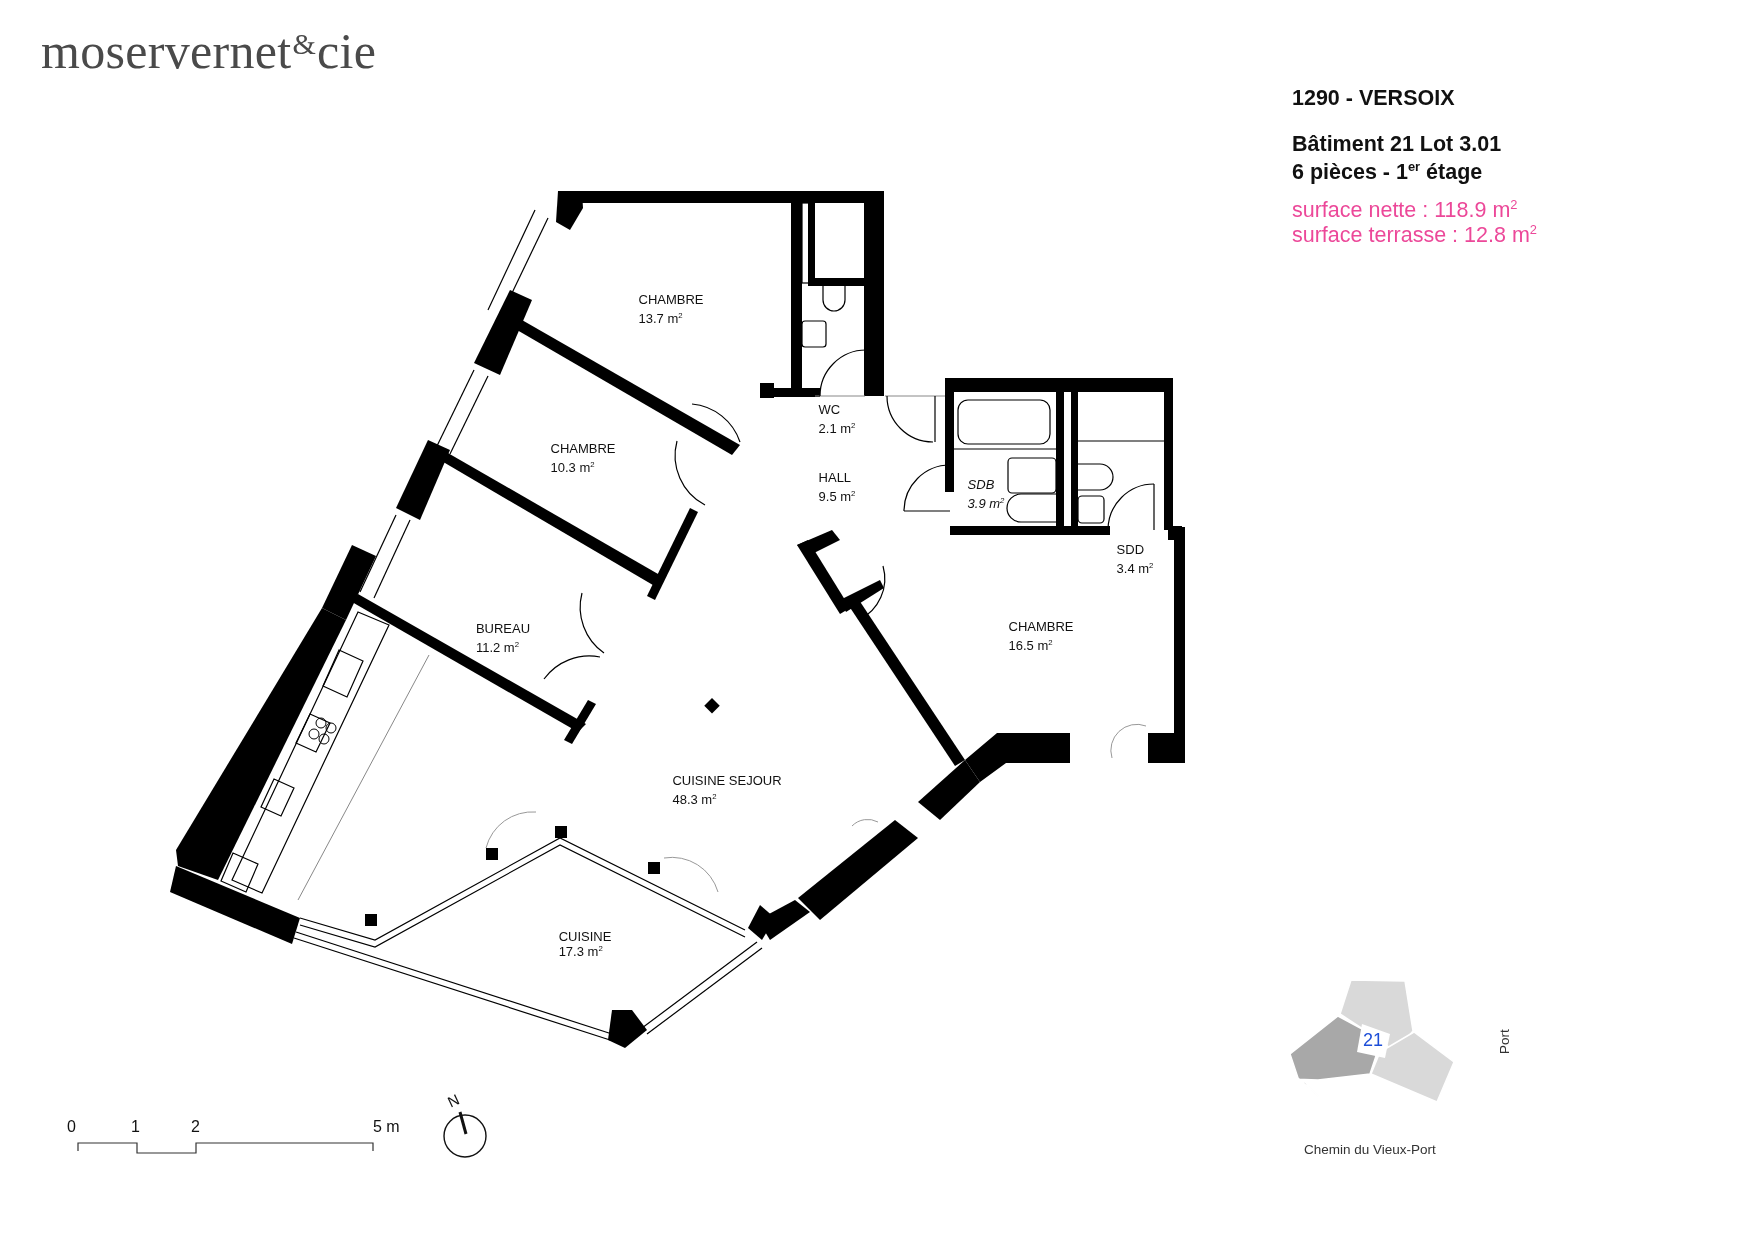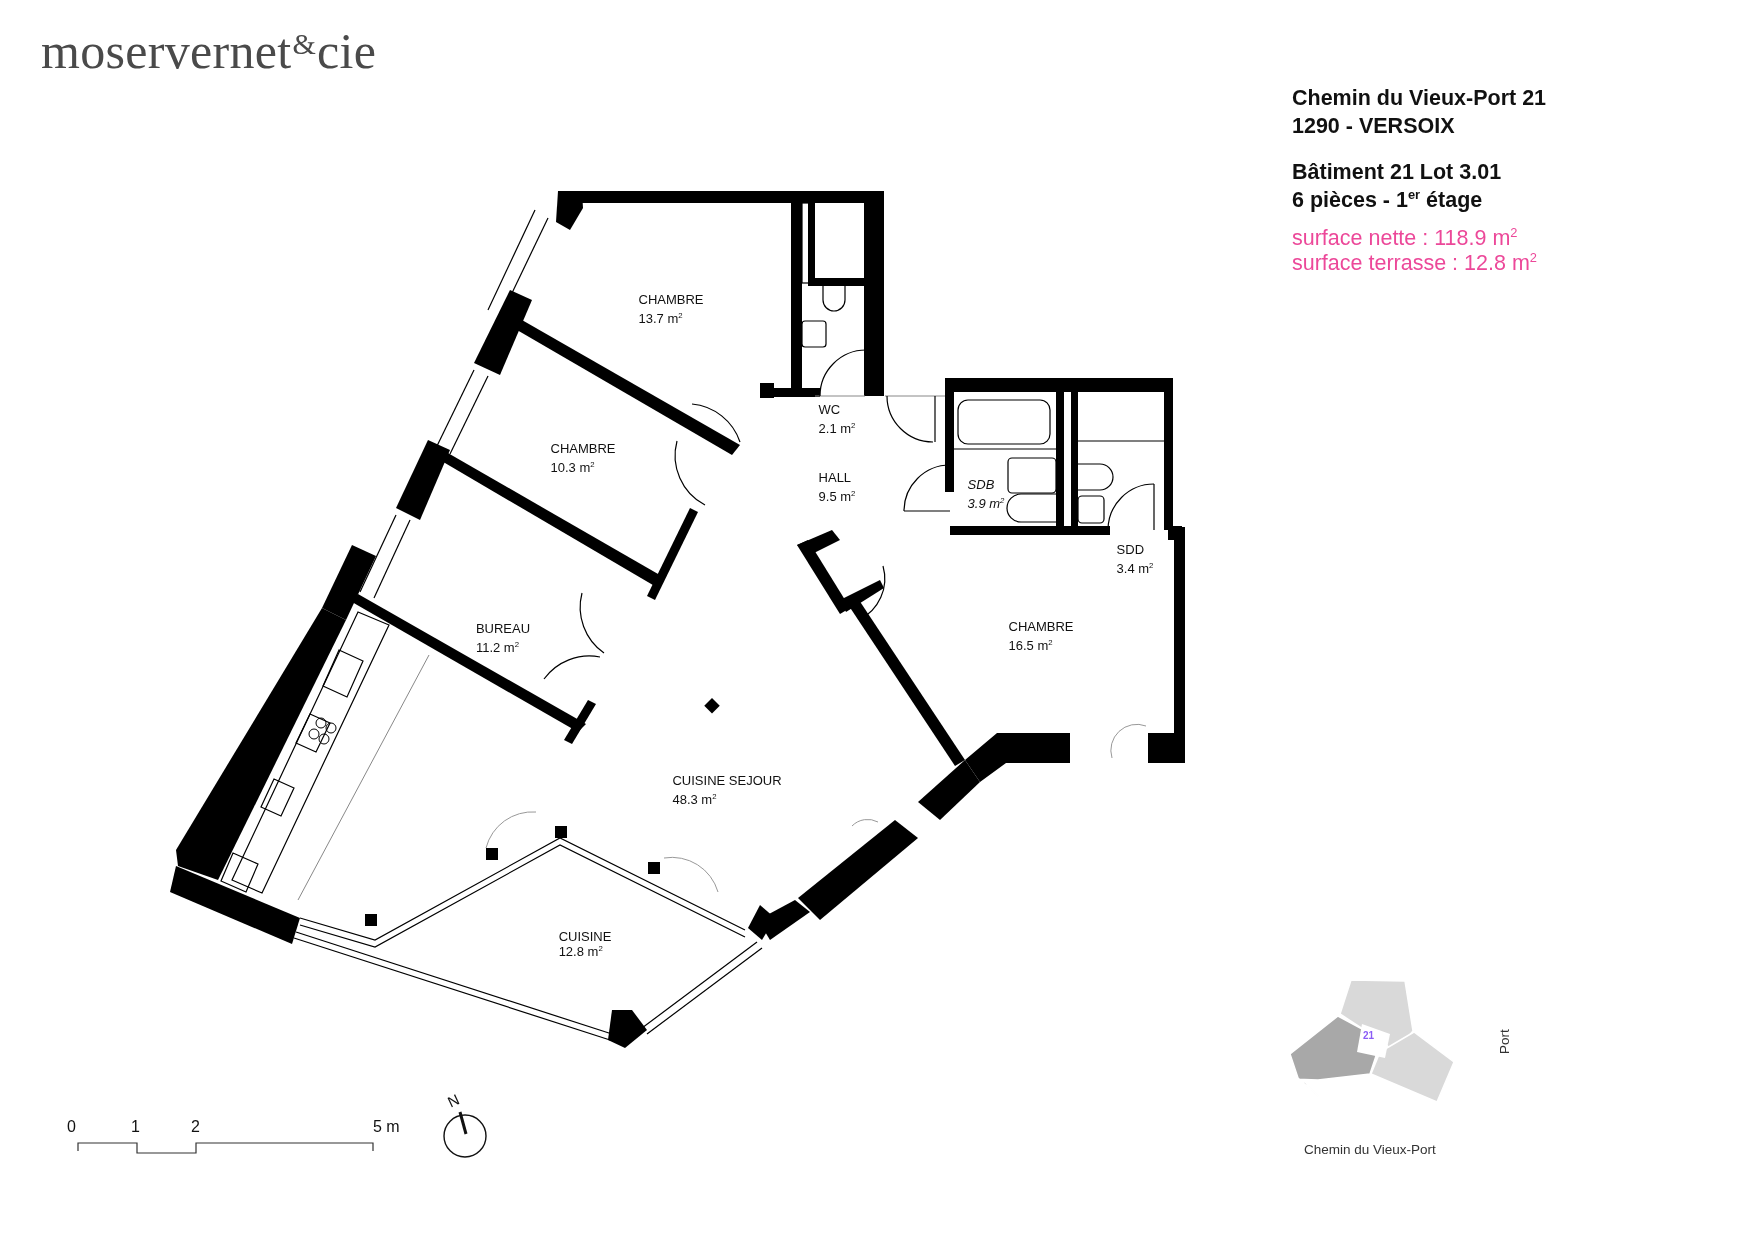--- a/index.html
+++ b/index.html
@@ -12,31 +12,30 @@
   .info .b { font-weight: bold; font-size: 21.5px; line-height: 28px; color: #111; }
   .info .gap { height: 18px; }
   .info .n { font-size: 21.5px; line-height: 25px; color: #ec4899; }
   sup { font-size: 60%; line-height: 0; }
   svg.plan { position: absolute; left: 0; top: 0; }
   .room { position: absolute; text-align: left; font-size: 13px; line-height: 19px; color: #111;
           transform: translateX(-50%); white-space: nowrap; }
   .scale-lbl { position: absolute; font-size: 16px; color: #111; }
   .site-lbl { position: absolute; font-size: 13.5px; color: #333; }
   .site-port { position: absolute; font-size: 13.5px; color: #333; transform: rotate(-90deg); transform-origin: left top; }
-  .site-num { position: absolute; font-size: 10px; color: #8b5cf6; font-weight: bold; }
+  .site-num { position: absolute; font-size: 18px; color: #1d4ed8; }
 </style>
 </head>
 <body>
 
 <div class="logo">
   <span>moservernet</span><span class="amp">&amp;</span><span>cie</span>
 </div>
 
 <div class="info">
-  <div class="b">Chemin du Vieux-Port 21</div>
   <div class="b">1290 - VERSOIX</div>
   <div class="gap"></div>
   <div class="b">Bâtiment 21 Lot 3.01</div>
   <div class="b"><span>6 pièces - 1</span><sup>er</sup><span> étage</span></div>
   <div class="gap" style="height:12px"></div>
   <div class="n"><span>surface nette : 118.9 m</span><sup>2</sup></div>
   <div class="n"><span>surface terrasse : 12.8 m</span><sup>2</sup></div>
 </div>
 
 <svg class="plan" width="1754" height="1241" viewBox="0 0 1754 1241">
@@ -223,21 +222,21 @@
 <div class="room" style="left:1041px; top:617px;">
   <div>CHAMBRE</div>
     <div><span>16.5 m</span><sup>2</sup></div>
 </div>
 <div class="room" style="left:727px; top:771px;">
   <div>CUISINE SEJOUR</div>
     <div><span>48.3 m</span><sup>2</sup></div>
 </div>
 <div class="room" style="left:585px; top:929px; line-height:15px;">
   <div>CUISINE</div>
-    <div><span>12.8 m</span><sup>2</sup></div>
+    <div><span>17.3 m</span><sup>2</sup></div>
 </div>
 
 <span class="scale-lbl" style="left:67px; top:1118px;">0</span>
 <span class="scale-lbl" style="left:131px; top:1118px;">1</span>
 <span class="scale-lbl" style="left:191px; top:1118px;">2</span>
 <span class="scale-lbl" style="left:373px; top:1118px;">5 m</span>
 <span class="scale-lbl" style="left:448px; top:1092px; font-size:15px; transform:rotate(-25deg);">N</span>
 
 <span class="site-num" style="left:1363px; top:1030px;">21</span>
 <span class="site-lbl" style="left:1304px; top:1142px;">Chemin du Vieux-Port</span>

